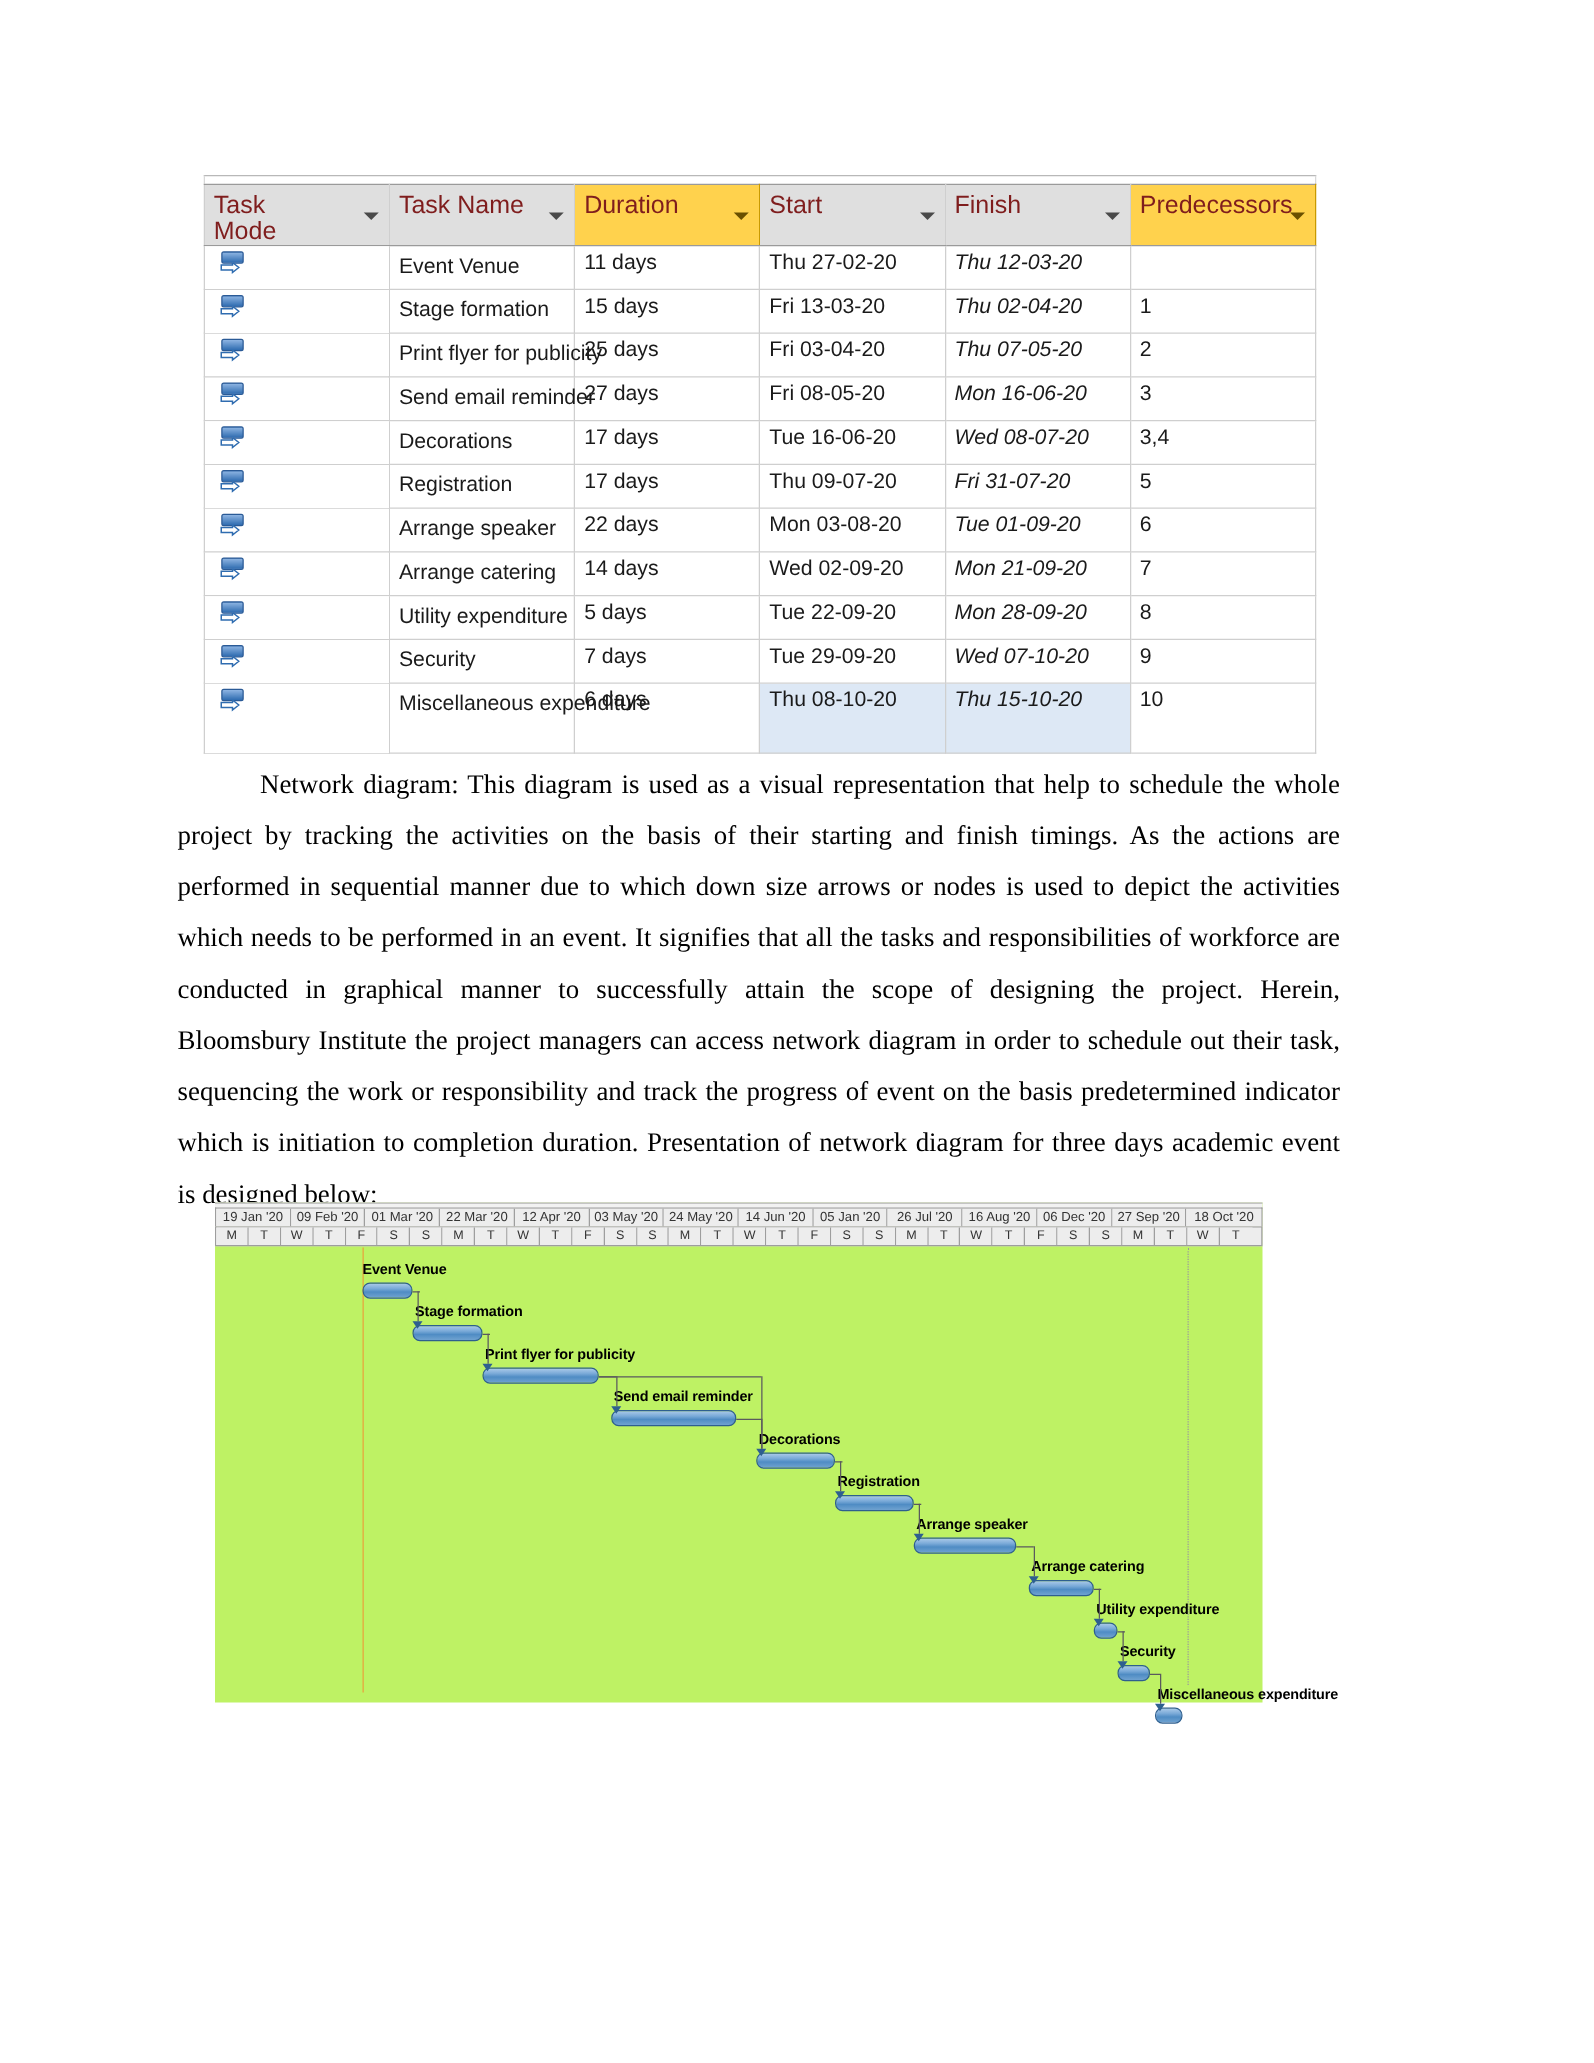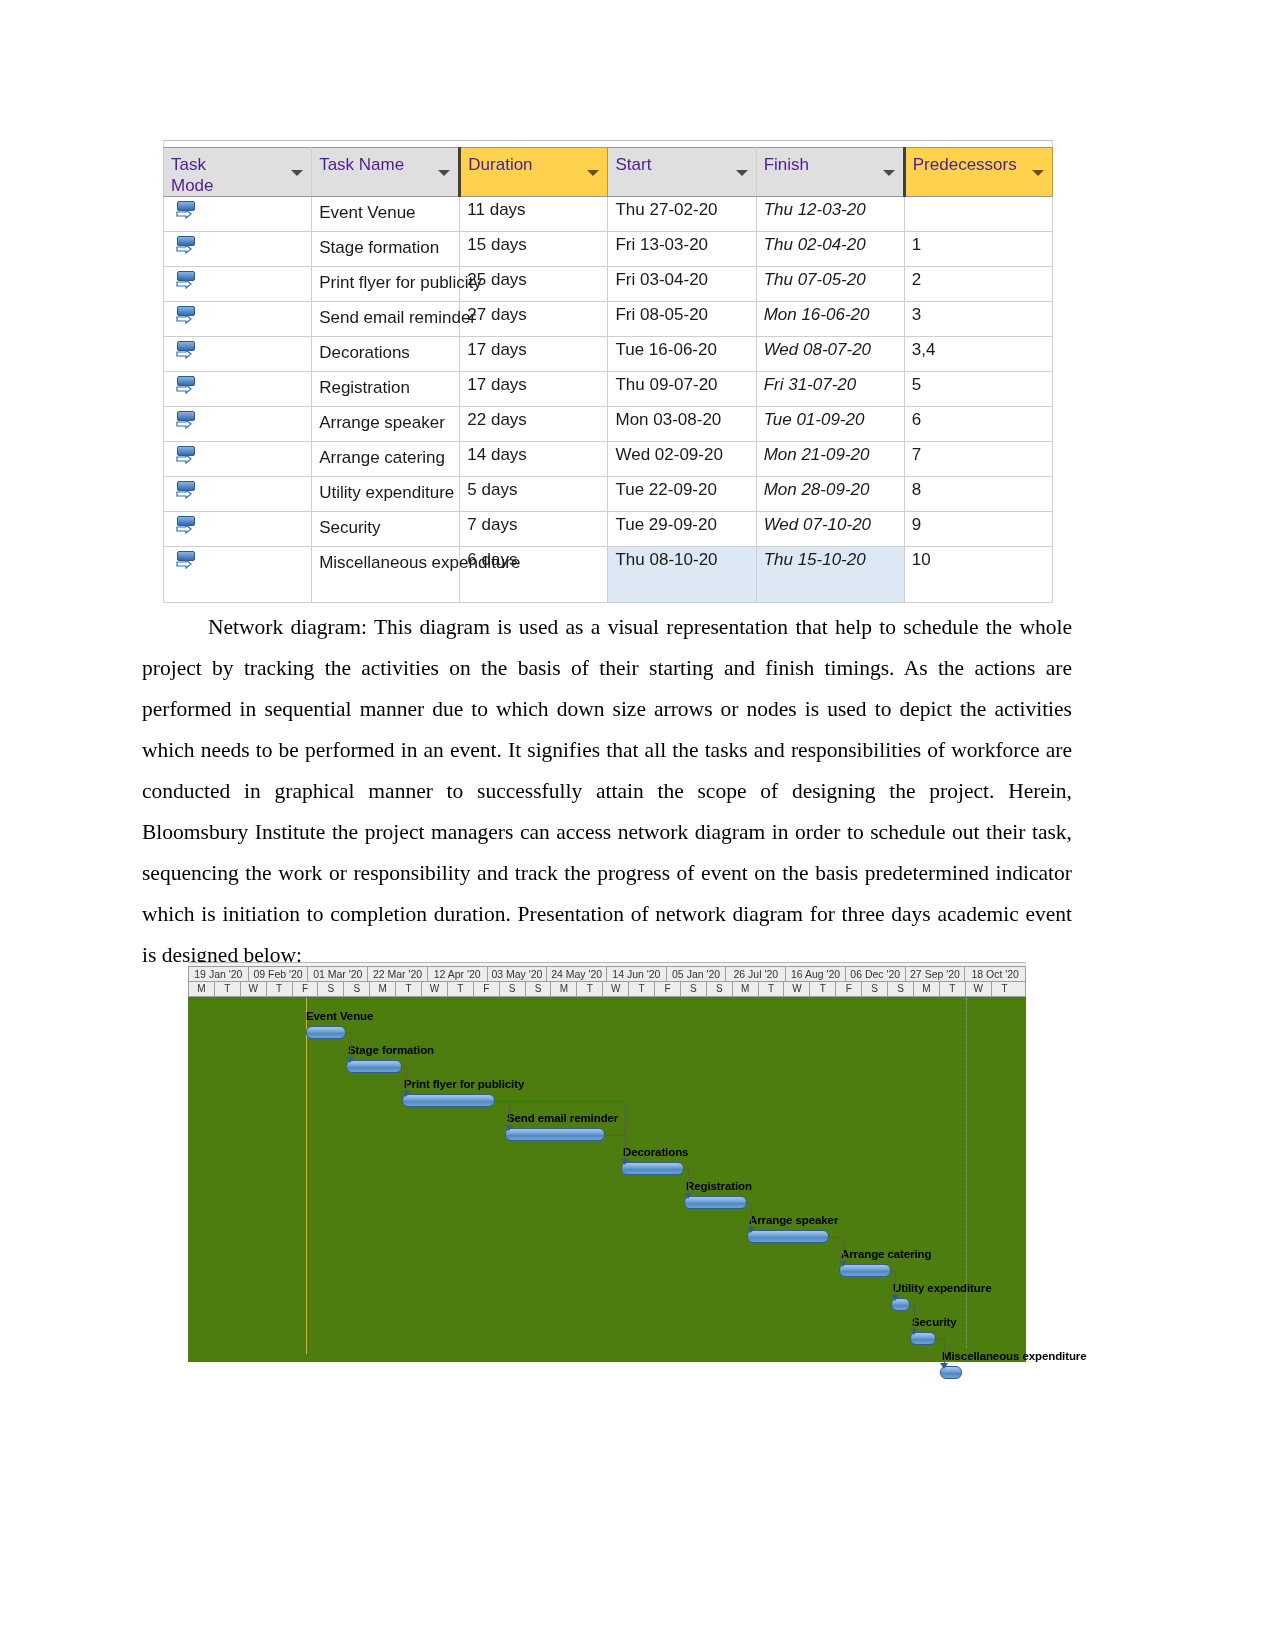--- a/index.html
+++ b/index.html
@@ -41,28 +41,28 @@
     border: 1px solid #cfcfcf;
     padding: 0;
     vertical-align: top;
     font-weight: normal;
     text-align: left;
   }
   table.proj thead th {
     background: #dfdfdf;
     height: 48px;
     position: relative;
-    font-size: 17px;
-    color: #4c1d95;
+    font-size: 20px;
+    color: #7f1d1d;
     border-bottom: 1px solid #9a9a9a;
     border-top: 1px solid #9a9a9a;
   }
   table.proj thead th.hl {
     background: #ffd24d;
-    border-left: 3px solid #404040;
+    border-left: 1px solid #404040;
     border-right: 1px solid #c99a00;
   }
   .th-label {
     position: absolute;
     left: 7px;
     top: 6px;
     line-height: 21px;
     white-space: pre-line;
   }
   .th-arrow {
@@ -123,25 +123,25 @@
     text-align: justify;
     text-justify: inter-word;
     color: #000;
   }
   .para .indent { display: inline-block; width: 66px; }
   .para b { font-weight: normal; }
 
   
   .gantt {
     position: absolute;
-    left: 188px;
+    left: 172px;
     top: 962px;
     width: 838px;
     height: 400px;
-    background: #4d7c0f;
+    background: #bef264;
   }
   .gantt-top-rule {
     position: absolute;
     left: 0; top: 0;
     width: 838px;
     height: 4px;
     border-top: 1px solid #b5b5b5;
     background: #f2f2f2;
   }
   .tl {

